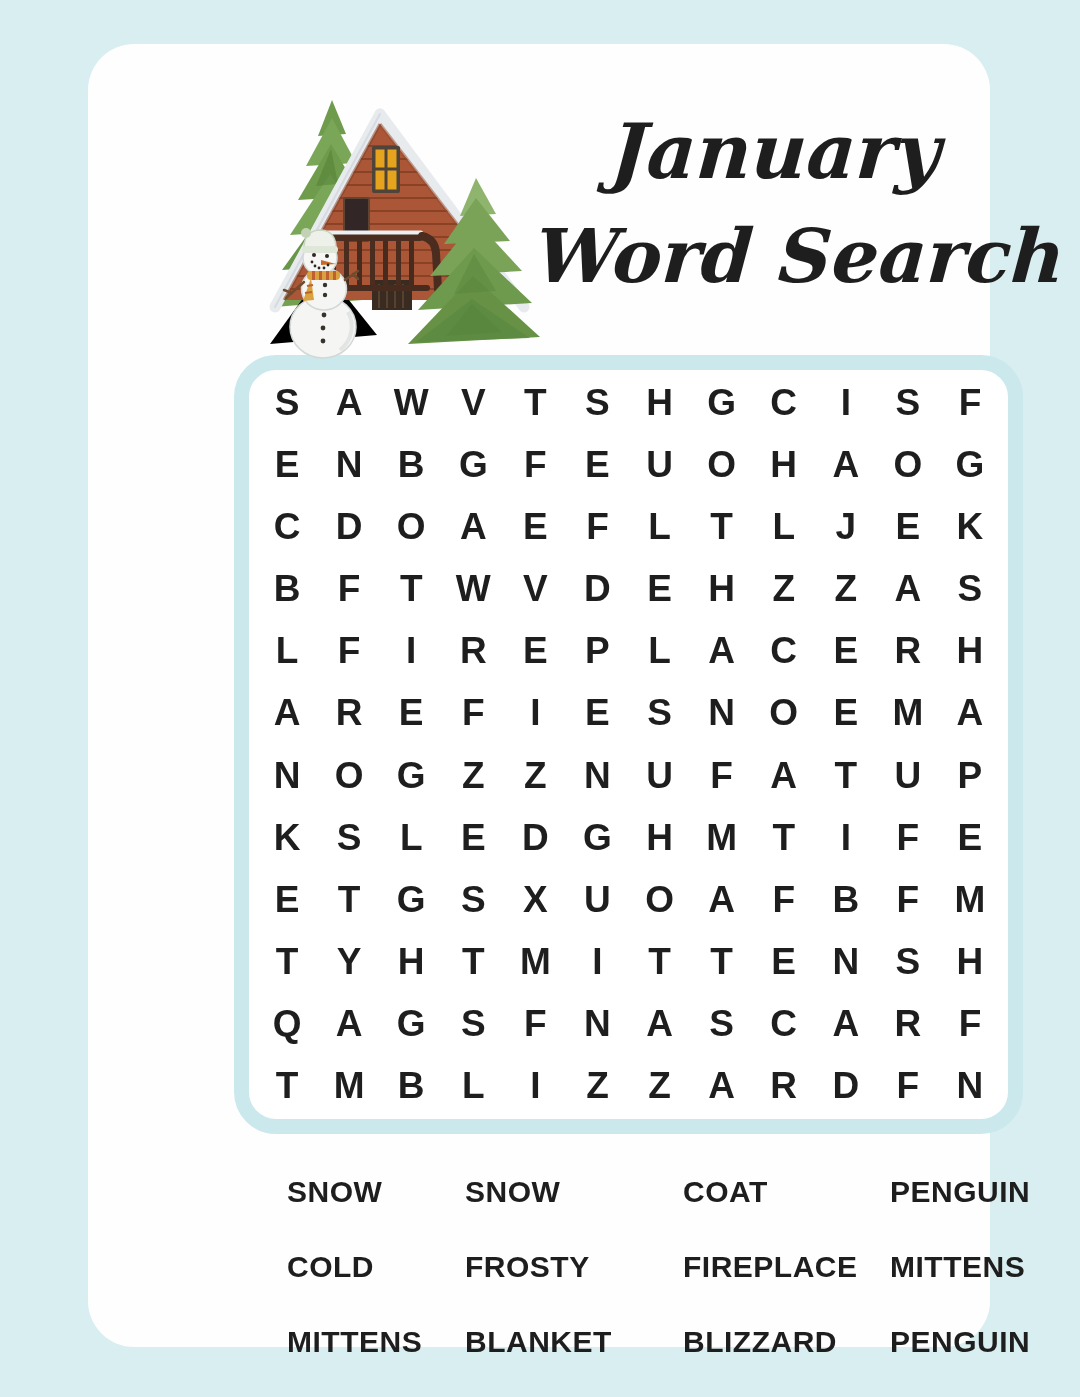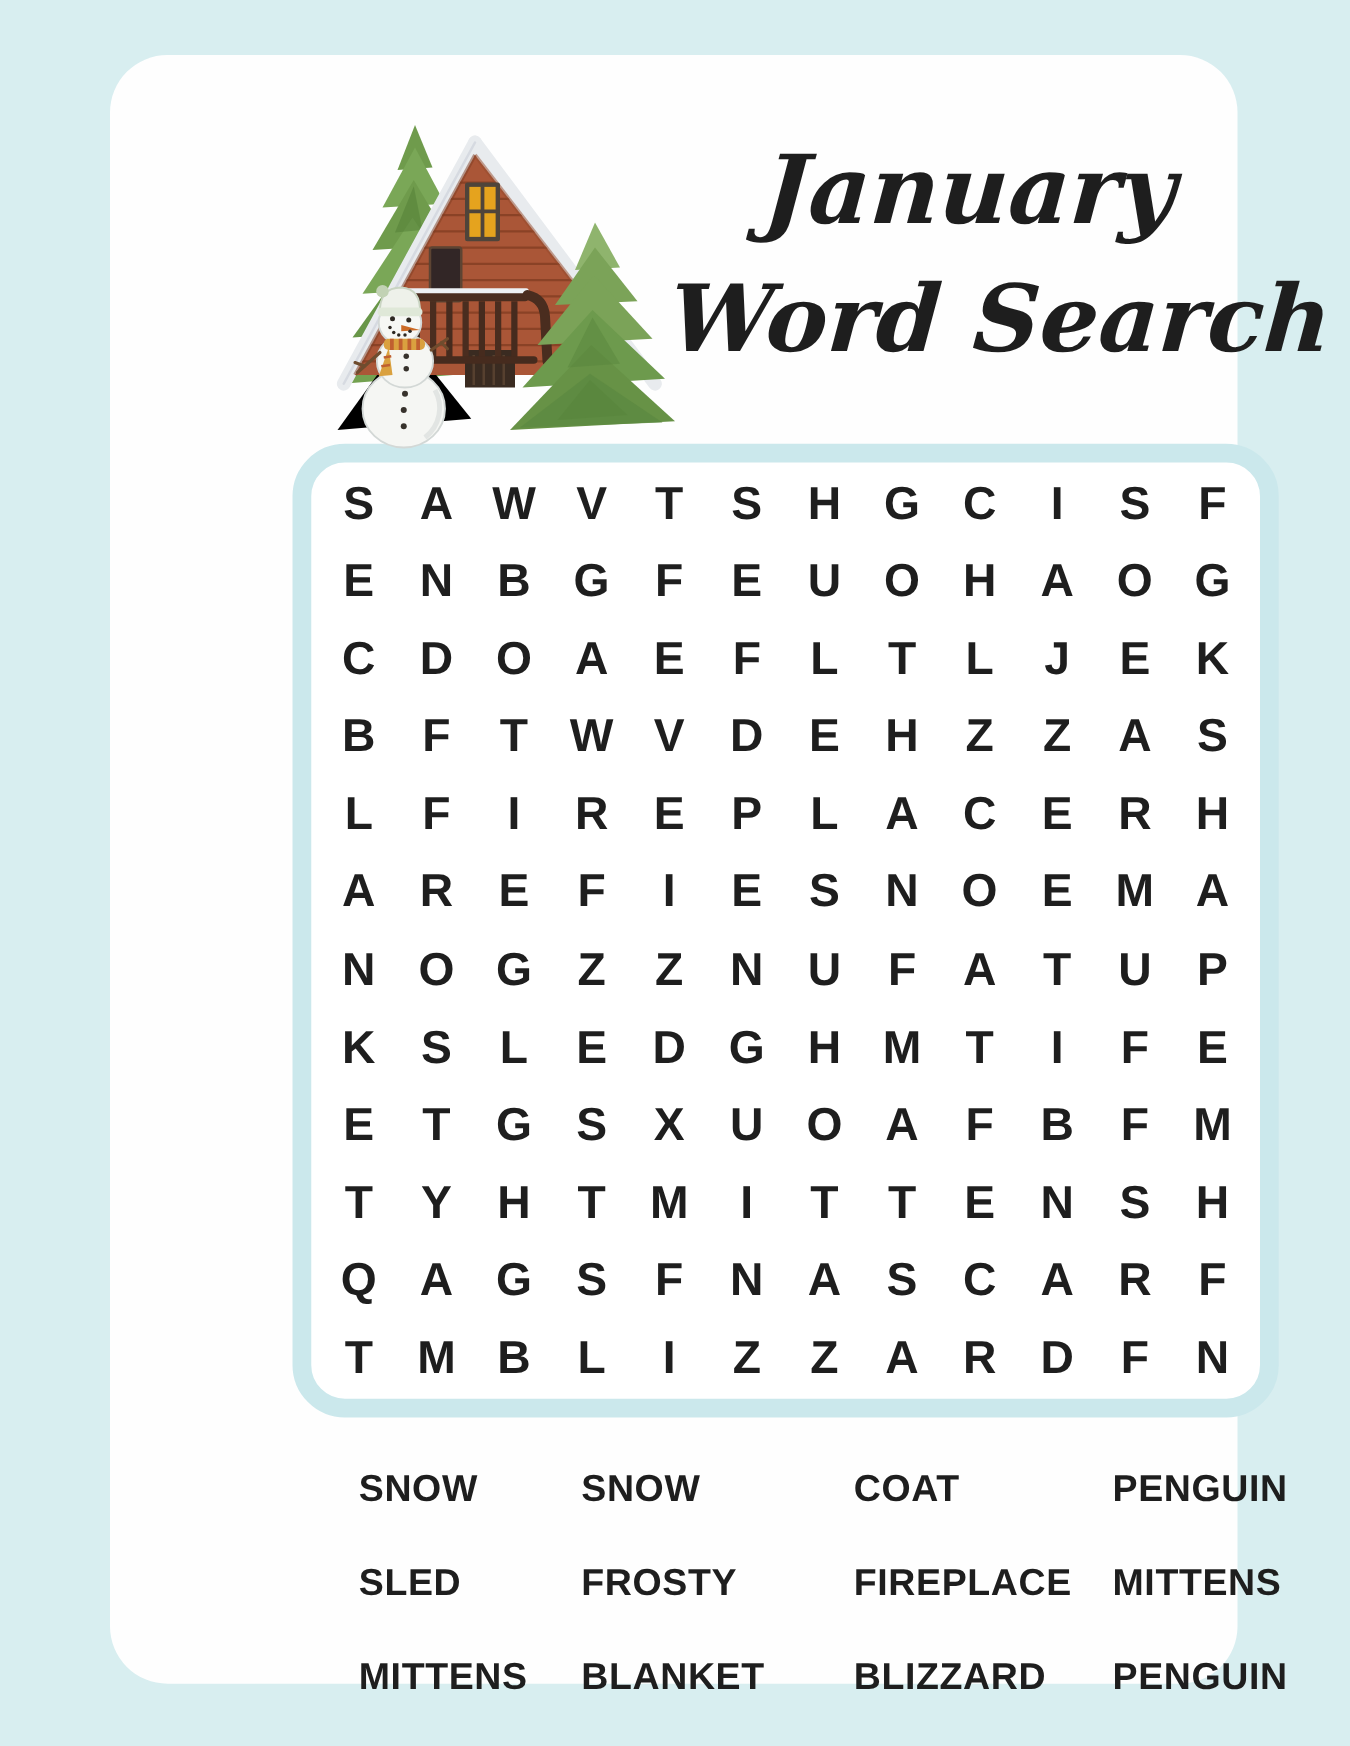--- a/index.html
+++ b/index.html
@@ -334,21 +334,21 @@
           <div class="cell">F</div>
           <div class="cell">N</div>
         </div>
     </div>
 
     <div id="word-list" class="word-list">
         <div class="word">SNOW</div>
         <div class="word">SNOW</div>
         <div class="word">COAT</div>
         <div class="word">PENGUIN</div>
-        <div class="word">SLED</div>
+        <div class="word">COLD</div>
         <div class="word">FROSTY</div>
         <div class="word">FIREPLACE</div>
         <div class="word">MITTENS</div>
         <div class="word">MITTENS</div>
         <div class="word">BLANKET</div>
         <div class="word">BLIZZARD</div>
         <div class="word">PENGUIN</div>
       </div>
 
   </div>

